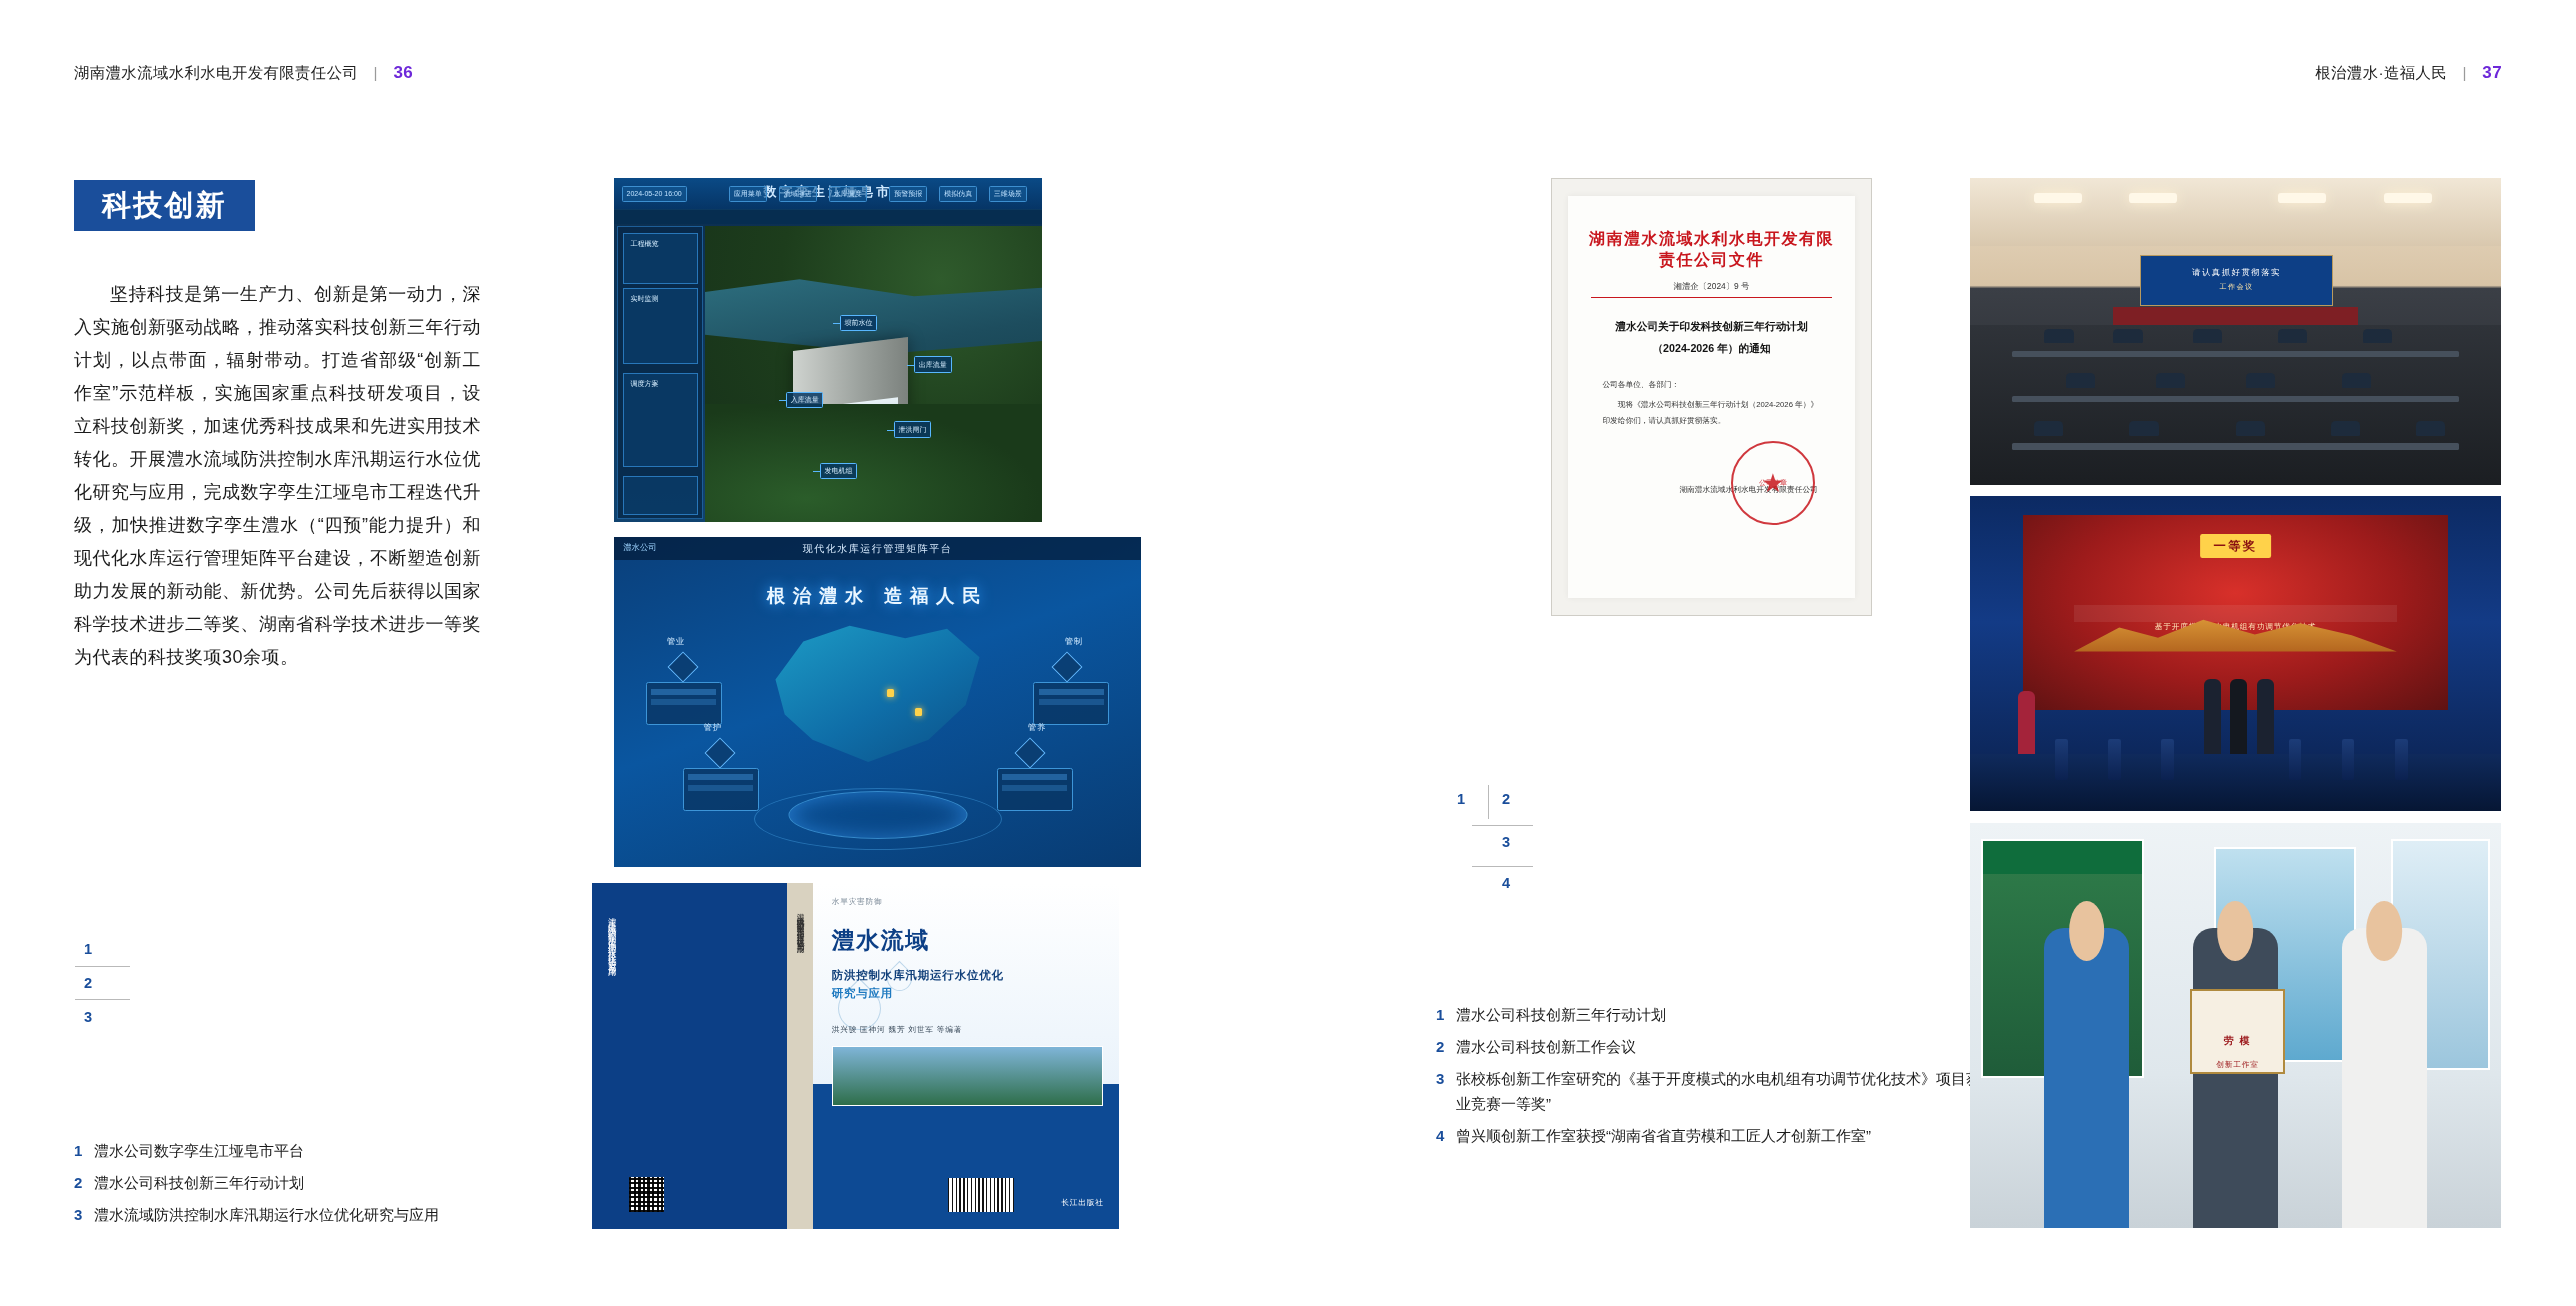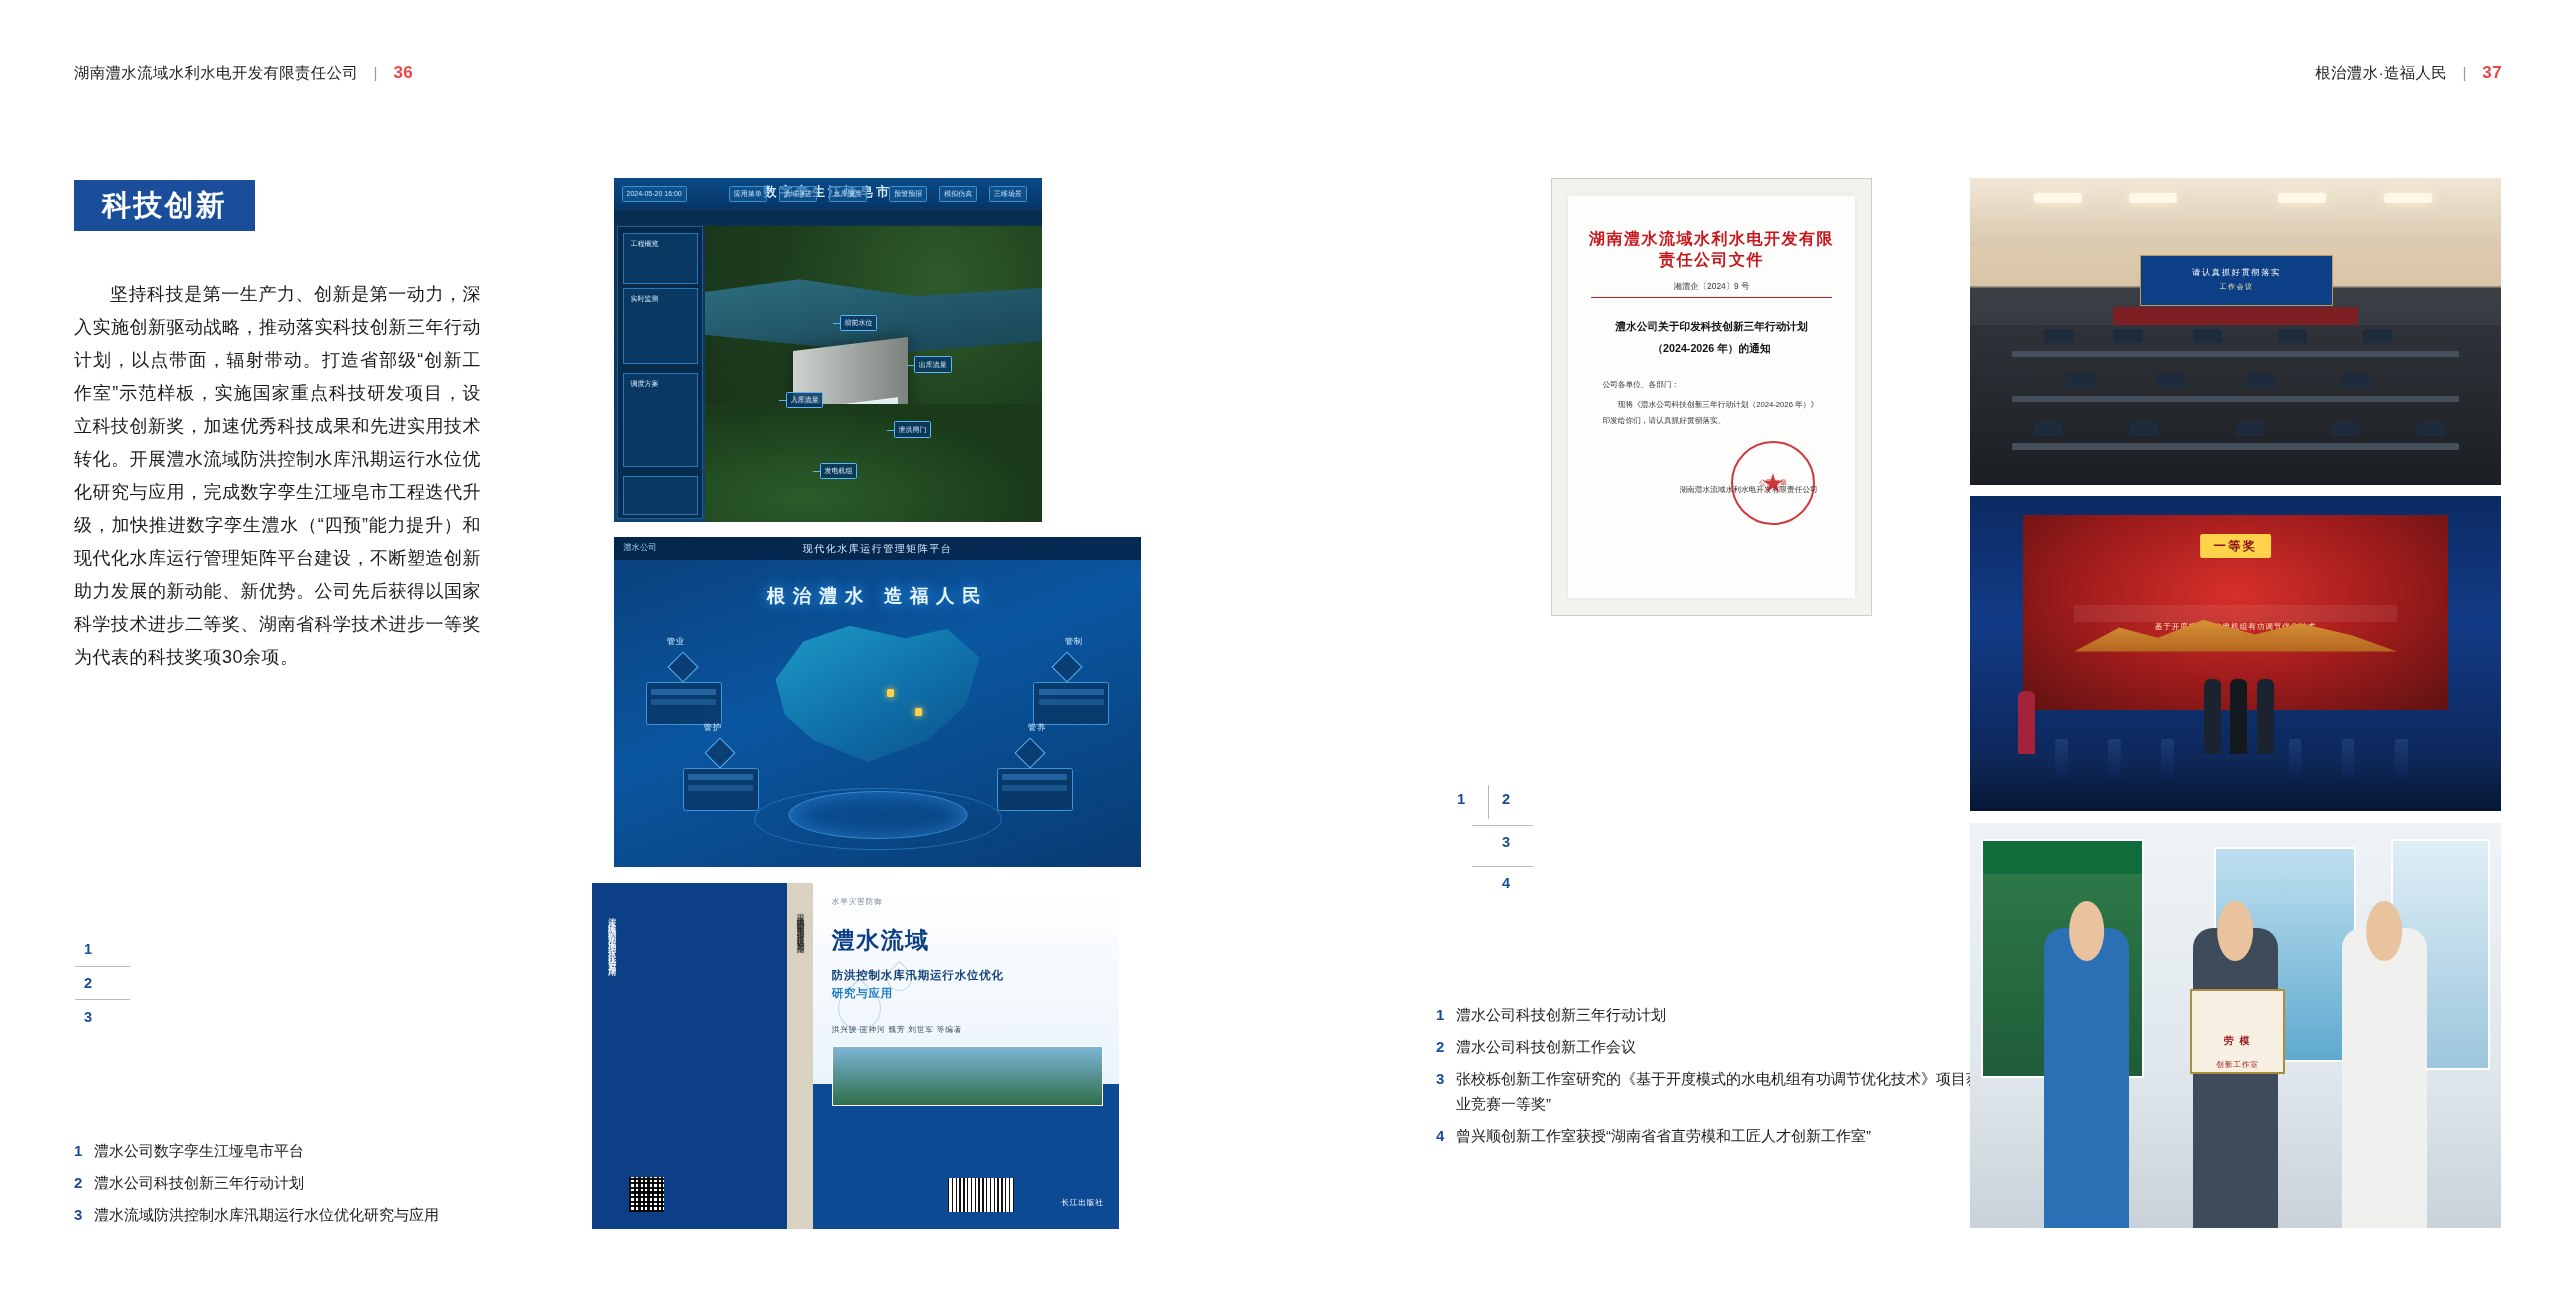--- a/index.html
+++ b/index.html
@@ -2,21 +2,21 @@
 <html style="font-size:12.3px"><head>
 <meta charset="utf-8">
 <style>
   html,body{margin:0;padding:0;background:#ffffff;}
   body{width:2576px;height:1306px;font-family:"Liberation Sans",sans-serif;color:#1a1a1a;overflow:hidden;}
   .spread{position:relative;width:2576px;height:1306px;background:#fff;}
 
   
   .runhead{position:absolute;top:63px;font-size:15.4px;color:#222;letter-spacing:0.4px;white-space:nowrap;}
   .runhead .sep{display:inline-block;margin:0 10.7px;color:#9a9a9a;}
-  .runhead .pg{font-size:17px;font-weight:bold;color:#ef4444;}
+  .runhead .pg{font-size:17px;font-weight:bold;color:#6d28d9;}
   #runhead-left{left:74px;}
   #runhead-right{right:74px;text-align:right;}
 
   
   .section-title{position:absolute;left:74px;top:180px;width:181px;height:51px;
       background:#1a4e9b;color:#fff;font-size:29px;font-weight:bold;letter-spacing:2.3px;
       display:flex;align-items:center;justify-content:center;}
   .body-text{position:absolute;left:74px;top:278px;width:407px;font-size:18px;line-height:33px;
       color:#1b1b1b;text-align:justify;text-indent:2em;letter-spacing:0.5px;}
 

